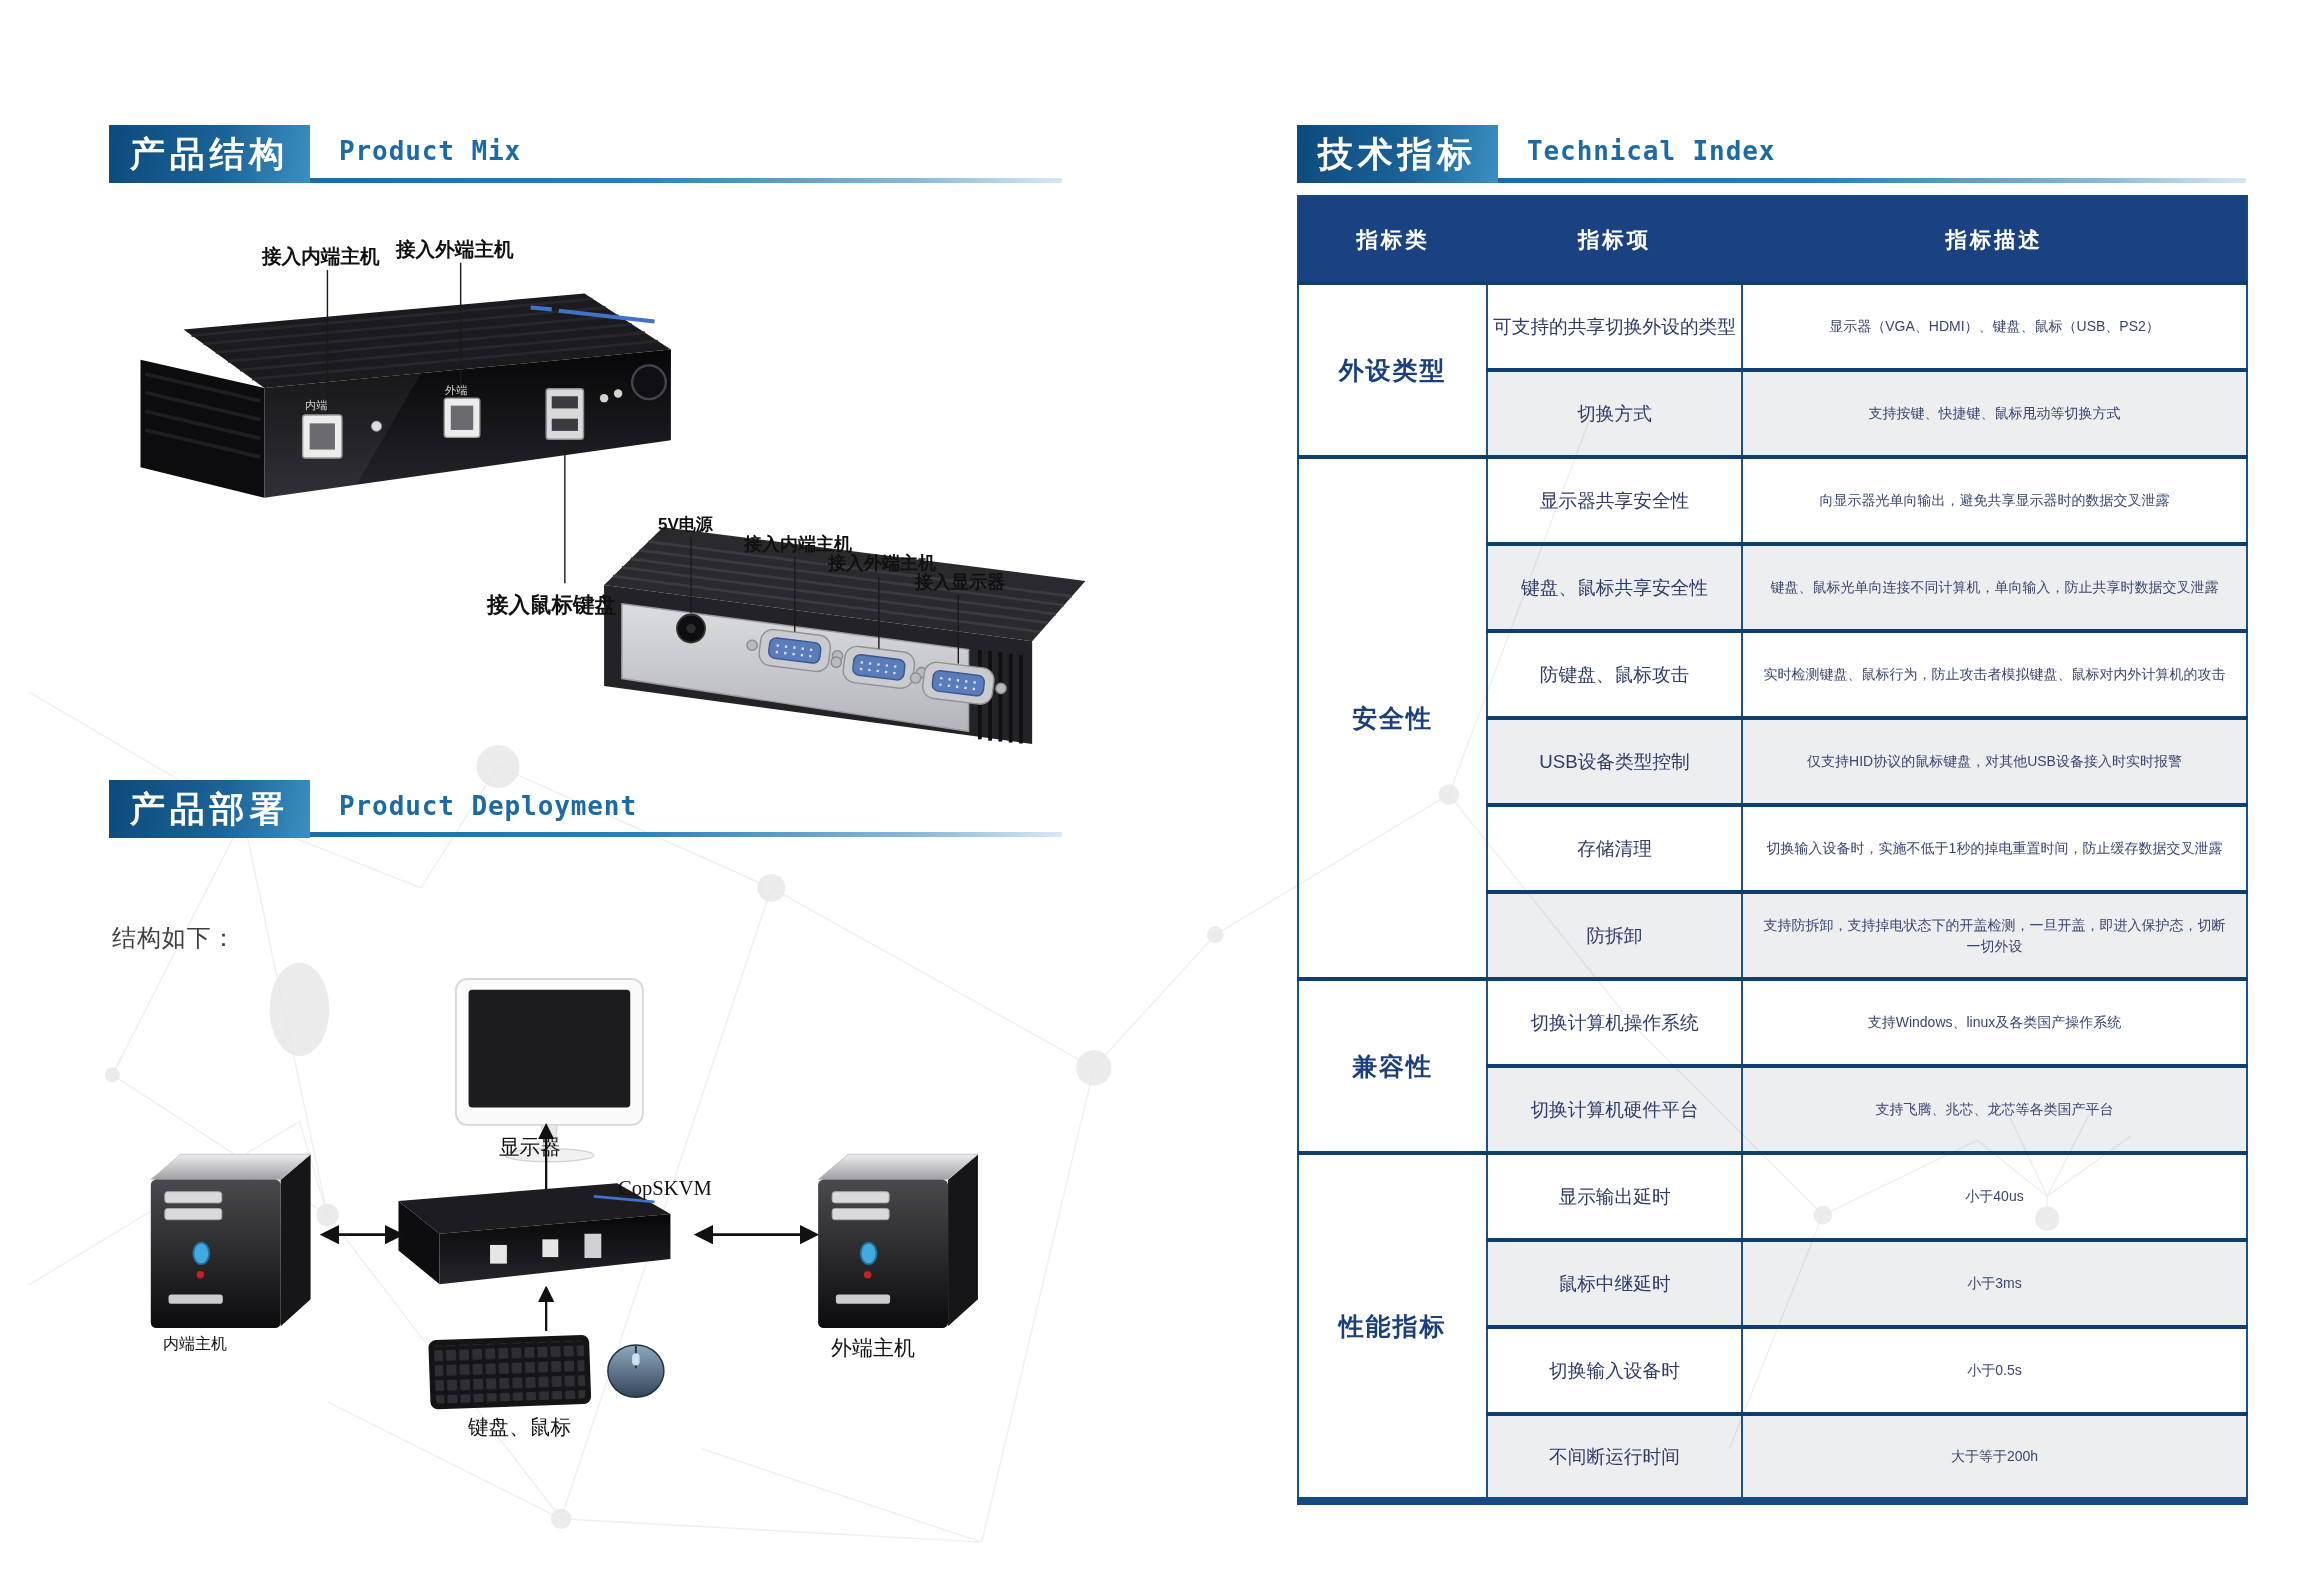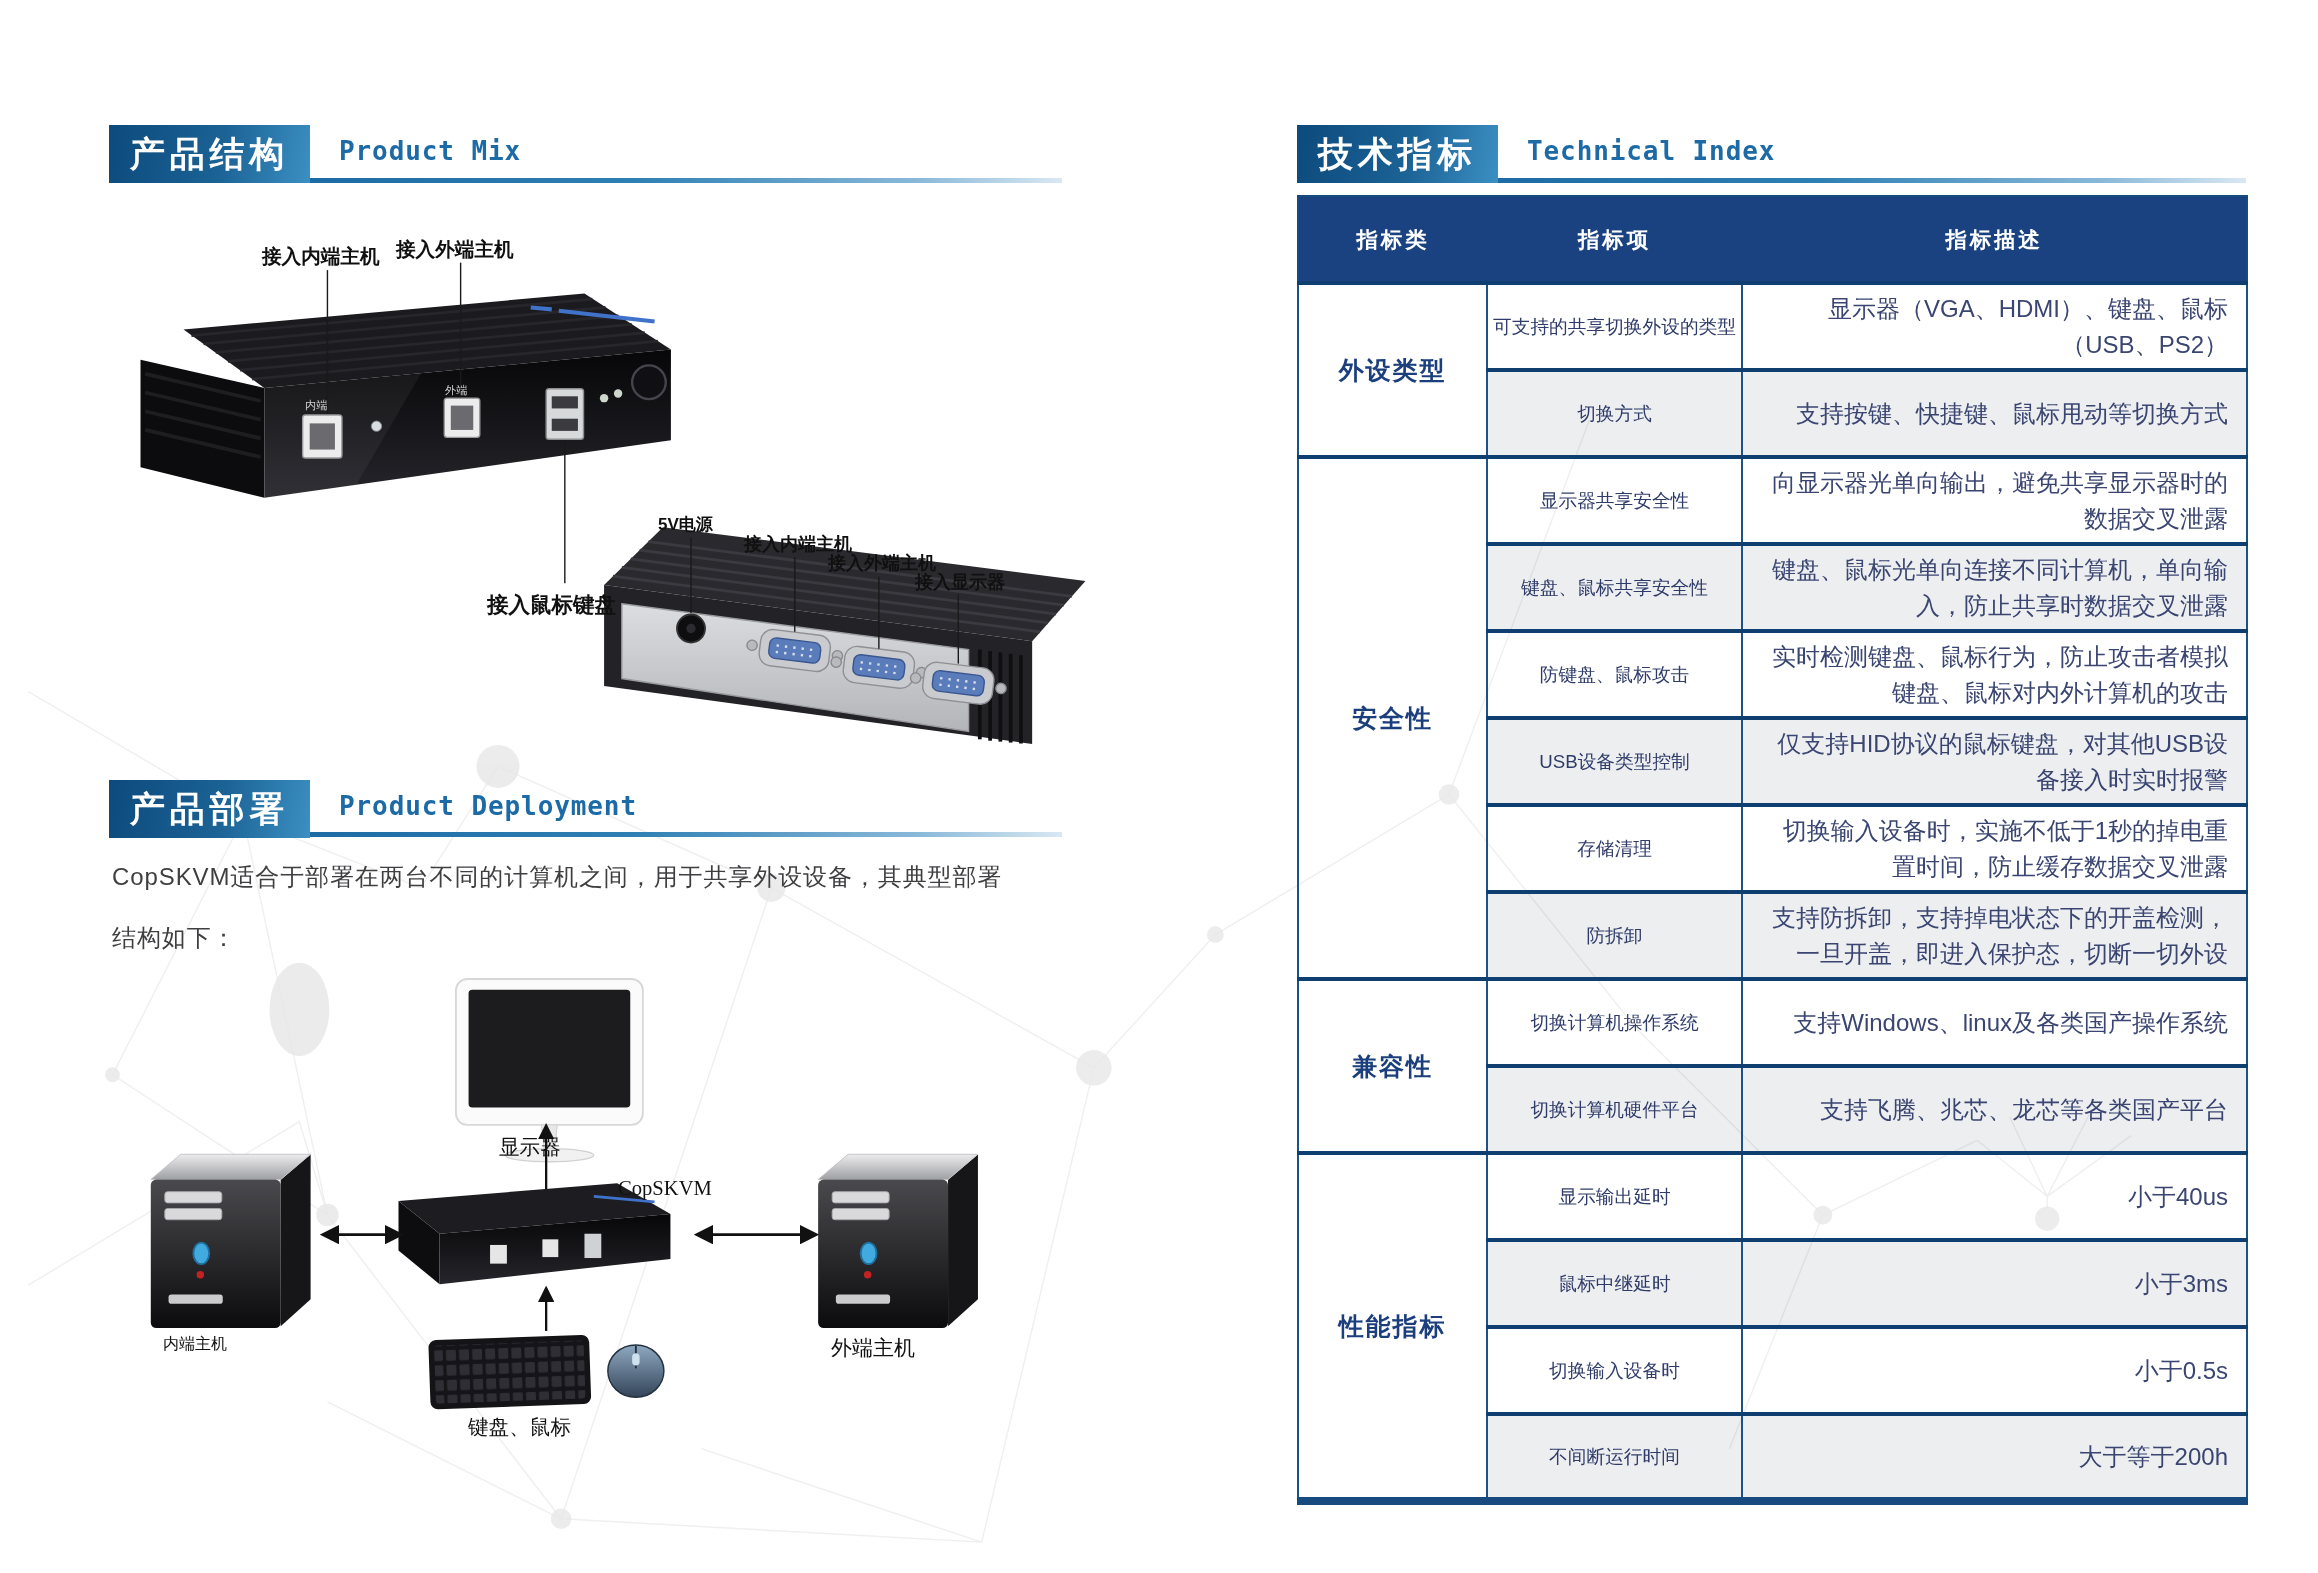--- a/index.html
+++ b/index.html
@@ -28,21 +28,21 @@
   table.spec{position:absolute;left:1297px;top:195px;width:949px;border-collapse:collapse;
              table-layout:fixed;z-index:2;}
   table.spec{border:2.8px solid #174a7e;border-bottom-width:8.4px;}
   .spec th{background:#1a4280;color:#ffffff;font-size:21.5px;font-weight:bold;letter-spacing:2.8px;
            height:69px;border:0;}
   .spec td{border-left:2.3px solid #1c5286;border-right:2.3px solid #1c5286;
            border-top:4.2px solid #0f3e70;border-bottom:4.2px solid #0f3e70;}
   .spec tr{height:87px;}
   .spec td.g{font-size:25px;font-weight:bold;color:#1b3f7c;text-align:center;letter-spacing:1.9px;background:transparent;}
   .spec td.i{font-size:18.7px;color:#2f3c6a;text-align:center;padding:0 0;line-height:1.45;}
-  .spec td.d{font-size:24px;color:#3a4671;text-align:right;padding:0 18px;line-height:1.5;}
+  .spec td.d{font-size:14px;color:#3a4671;text-align:center;padding:0 18px;line-height:1.5;}
   .spec tr.alt td.i,.spec tr.alt td.d{background:rgba(25,35,60,0.08);}
 </style>
 </head>
 <body>
 
 <div class="page">
 
   <svg id="bgpat" class="layer" viewBox="0 0 4961 3366">
     <g stroke="#ebebeb" stroke-width="3" fill="none" opacity="0.8">
       <path d="M60,1480 L520,1750 L240,2300 L700,2600 L520,1750 M60,2750 L640,2400 L700,2600 L1200,3250 M700,3000 L1200,3250 L2100,3300 M1500,3100 L2100,3300 M900,1900 L520,1750 M900,1900 L1065,1640 M1065,1640 L1650,1900 L2340,2285 L2600,2000 L3100,1700 L3500,2200 M3400,900 L3100,1700 M1650,1900 L1200,3250 M2340,2285 L2100,3300"></path>
@@ -234,21 +234,20 @@
   <div class="abs callout z2" style="left:744px;top:532px;font-size:18px;">接入内端主机</div>
   <div class="abs callout z2" style="left:828px;top:551px;font-size:18px;">接入外端主机</div>
   <div class="abs callout z2" style="left:915px;top:570px;font-size:18px;">接入显示器</div>
 
   <div class="abs secbox" style="left:109px;top:780px;">
     <span>产品部署</span>
   </div>
   <div class="abs secrule" style="left:109px;top:832px;width:953px;"></div>
   <div class="abs secen" style="left:339px;top:791px;">Product Deployment</div>
 
-  <div class="abs para" style="left:112px;top:861px;">CopSKVM适合于部署在两台不同的计算机之间，用于共享外设设备，其典型部署</div>
   <div class="abs para" style="left:112px;top:922px;">结构如下：</div>
 
   <div class="abs diaglabel z2" style="left:499px;top:1133px;">显示器</div>
   <div class="abs diaglabel serifl z2" style="left:618px;top:1165px;margin-top:12px;">CopSKVM</div>
   <div class="abs diaglabel z2" style="left:163px;top:1334px;font-size:16px;">内端主机</div>
   <div class="abs diaglabel z2" style="left:831px;top:1334px;font-size:21px;">外端主机</div>
   <div class="abs diaglabel z2" style="left:468px;top:1413px;">键盘、鼠标</div>
 
   <div class="abs secbox" style="left:1297px;top:125px;">
     <span>技术指标</span>

